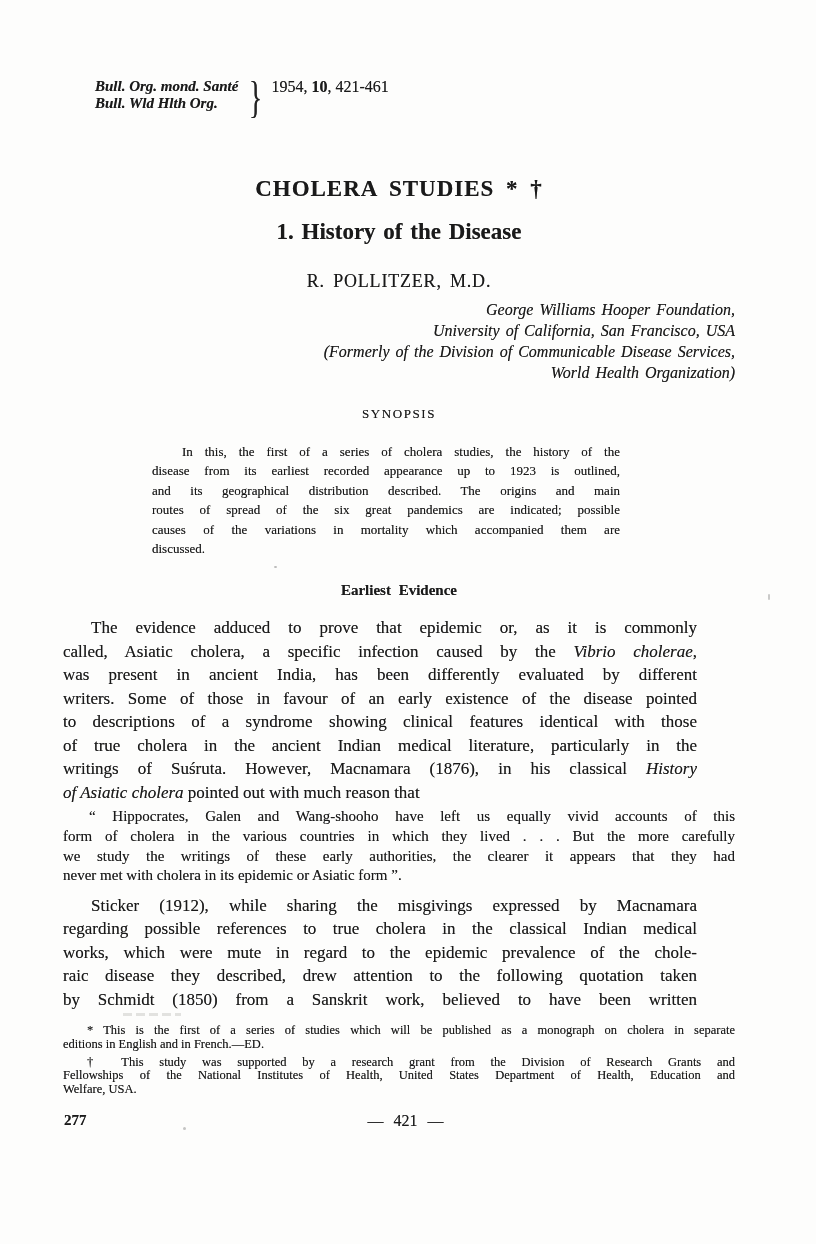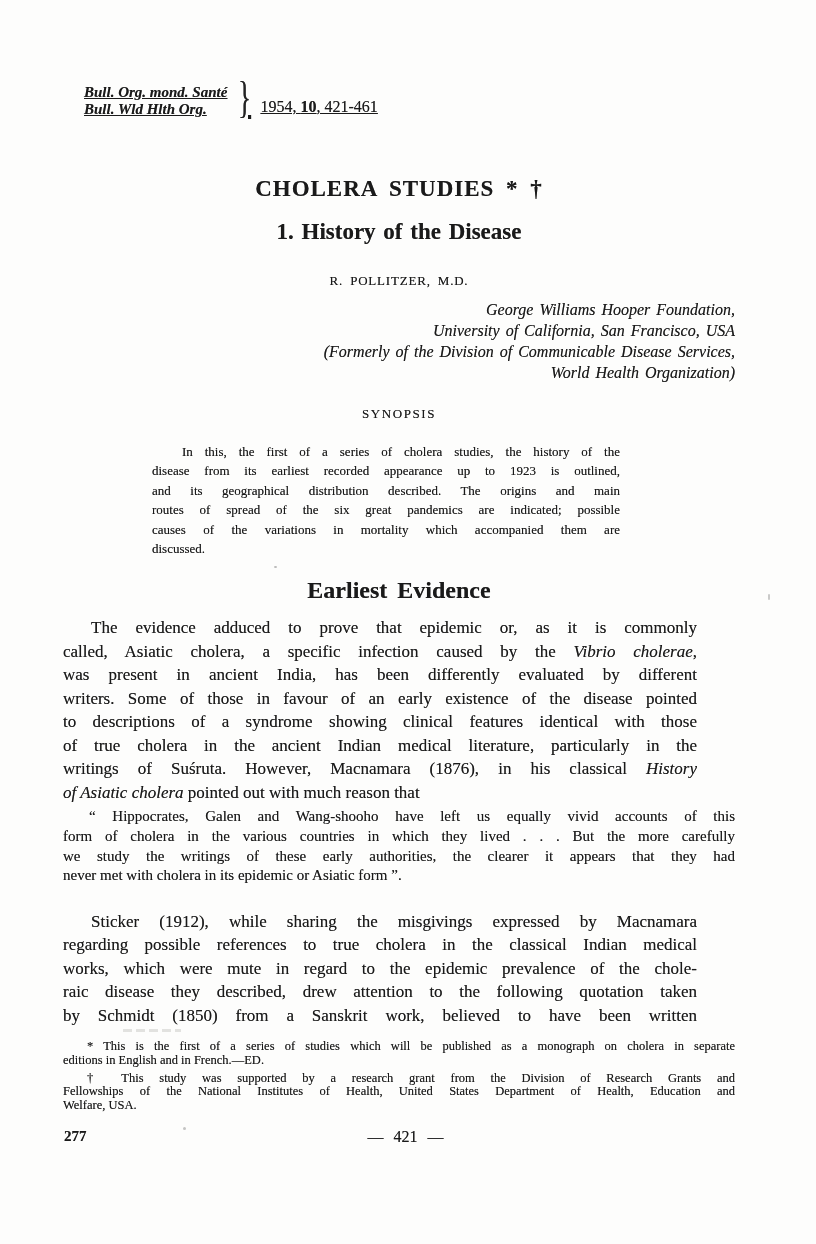--- a/index.html
+++ b/index.html
@@ -9,44 +9,44 @@
     margin:0 auto;
     background:#fdfdfc;
     color:#1a1a1a;
     font-family:"Liberation Serif","DejaVu Serif",serif;
     overflow:hidden;
     text-shadow:0 0 .35px rgba(20,20,20,.55);
   }
   .content { position:absolute; left:63px; top:78px; width:672px; }
 
   
-  .masthead { display:flex; align-items:flex-end; margin-left:21px; height:40px;text-decoration:underline; }
+  .masthead { display:flex; align-items:flex-start; margin-left:32px; height:40px; }
   .mast-left { font-style:italic; font-weight:bold; font-size:15px; line-height:17px; white-space:nowrap; }
   .brace { font-size:44px; line-height:40px; font-weight:400; margin:0 5px 0 7px; transform:scaleX(.62); color:#222; }
   .citation { font-size:16px; white-space:nowrap; padding-bottom:2px; }
 
   
   .title { margin:56px 0 0; text-align:center; font-size:23px; font-weight:bold; letter-spacing:1px; word-spacing:5px; line-height:30px; }
   .subtitle { margin:13px 0 0; text-align:center; font-size:23px; font-weight:bold; line-height:30px; word-spacing:2px; }
-  .author { margin-top:22px; text-align:center; font-size:13px; letter-spacing:.8px; word-spacing:3px; line-height:24px; }
+  .author { margin-top:22px; text-align:center; font-size:18px; letter-spacing:.8px; word-spacing:3px; line-height:24px; }
   .affil { margin-top:6px; text-align:right; font-style:italic; font-size:16px; line-height:21px; word-spacing:2px; }
 
   
   .syn-head { margin-top:22px; text-align:center; font-size:13px; letter-spacing:1.6px; line-height:17px; }
   .syn-body { margin-top:20px; margin-left:89px; width:468px; font-size:13px; line-height:19.4px; }
   .syn-body .ind { padding-left:30px; }
 
   
-  .sec-head { margin:20px 0 0; text-align:center; font-size:24px; font-weight:bold; line-height:24px; word-spacing:4px; }
+  .sec-head { margin:20px 0 0; text-align:center; font-size:15px; font-weight:bold; line-height:24px; word-spacing:4px; }
   .para { width:634px; font-size:17px; line-height:23.5px; }
   .para.first { margin-top:14px; }
   .para .ind { padding-left:28px; }
   .quote { margin-top:3px; width:672px; font-size:15px; line-height:19.6px; }
   .quote .ind { padding-left:26px; }
-  .p2 { margin-top:24px; }
+  .p2 { margin-top:8px; }
 
   
   .tl { text-align:justify; text-align-last:justify; }
   .tl.last { text-align-last:left; }
 
   
   .fn-divider { margin:2px 0 0 60px; width:58px; height:3px; opacity:.75;
     background:repeating-linear-gradient(90deg,#d9d9d6 0 9px,transparent 9px 13px); }
   .fn { width:672px; font-size:12.5px; line-height:13.6px; }
   .fn.first { margin-top:8px; }

